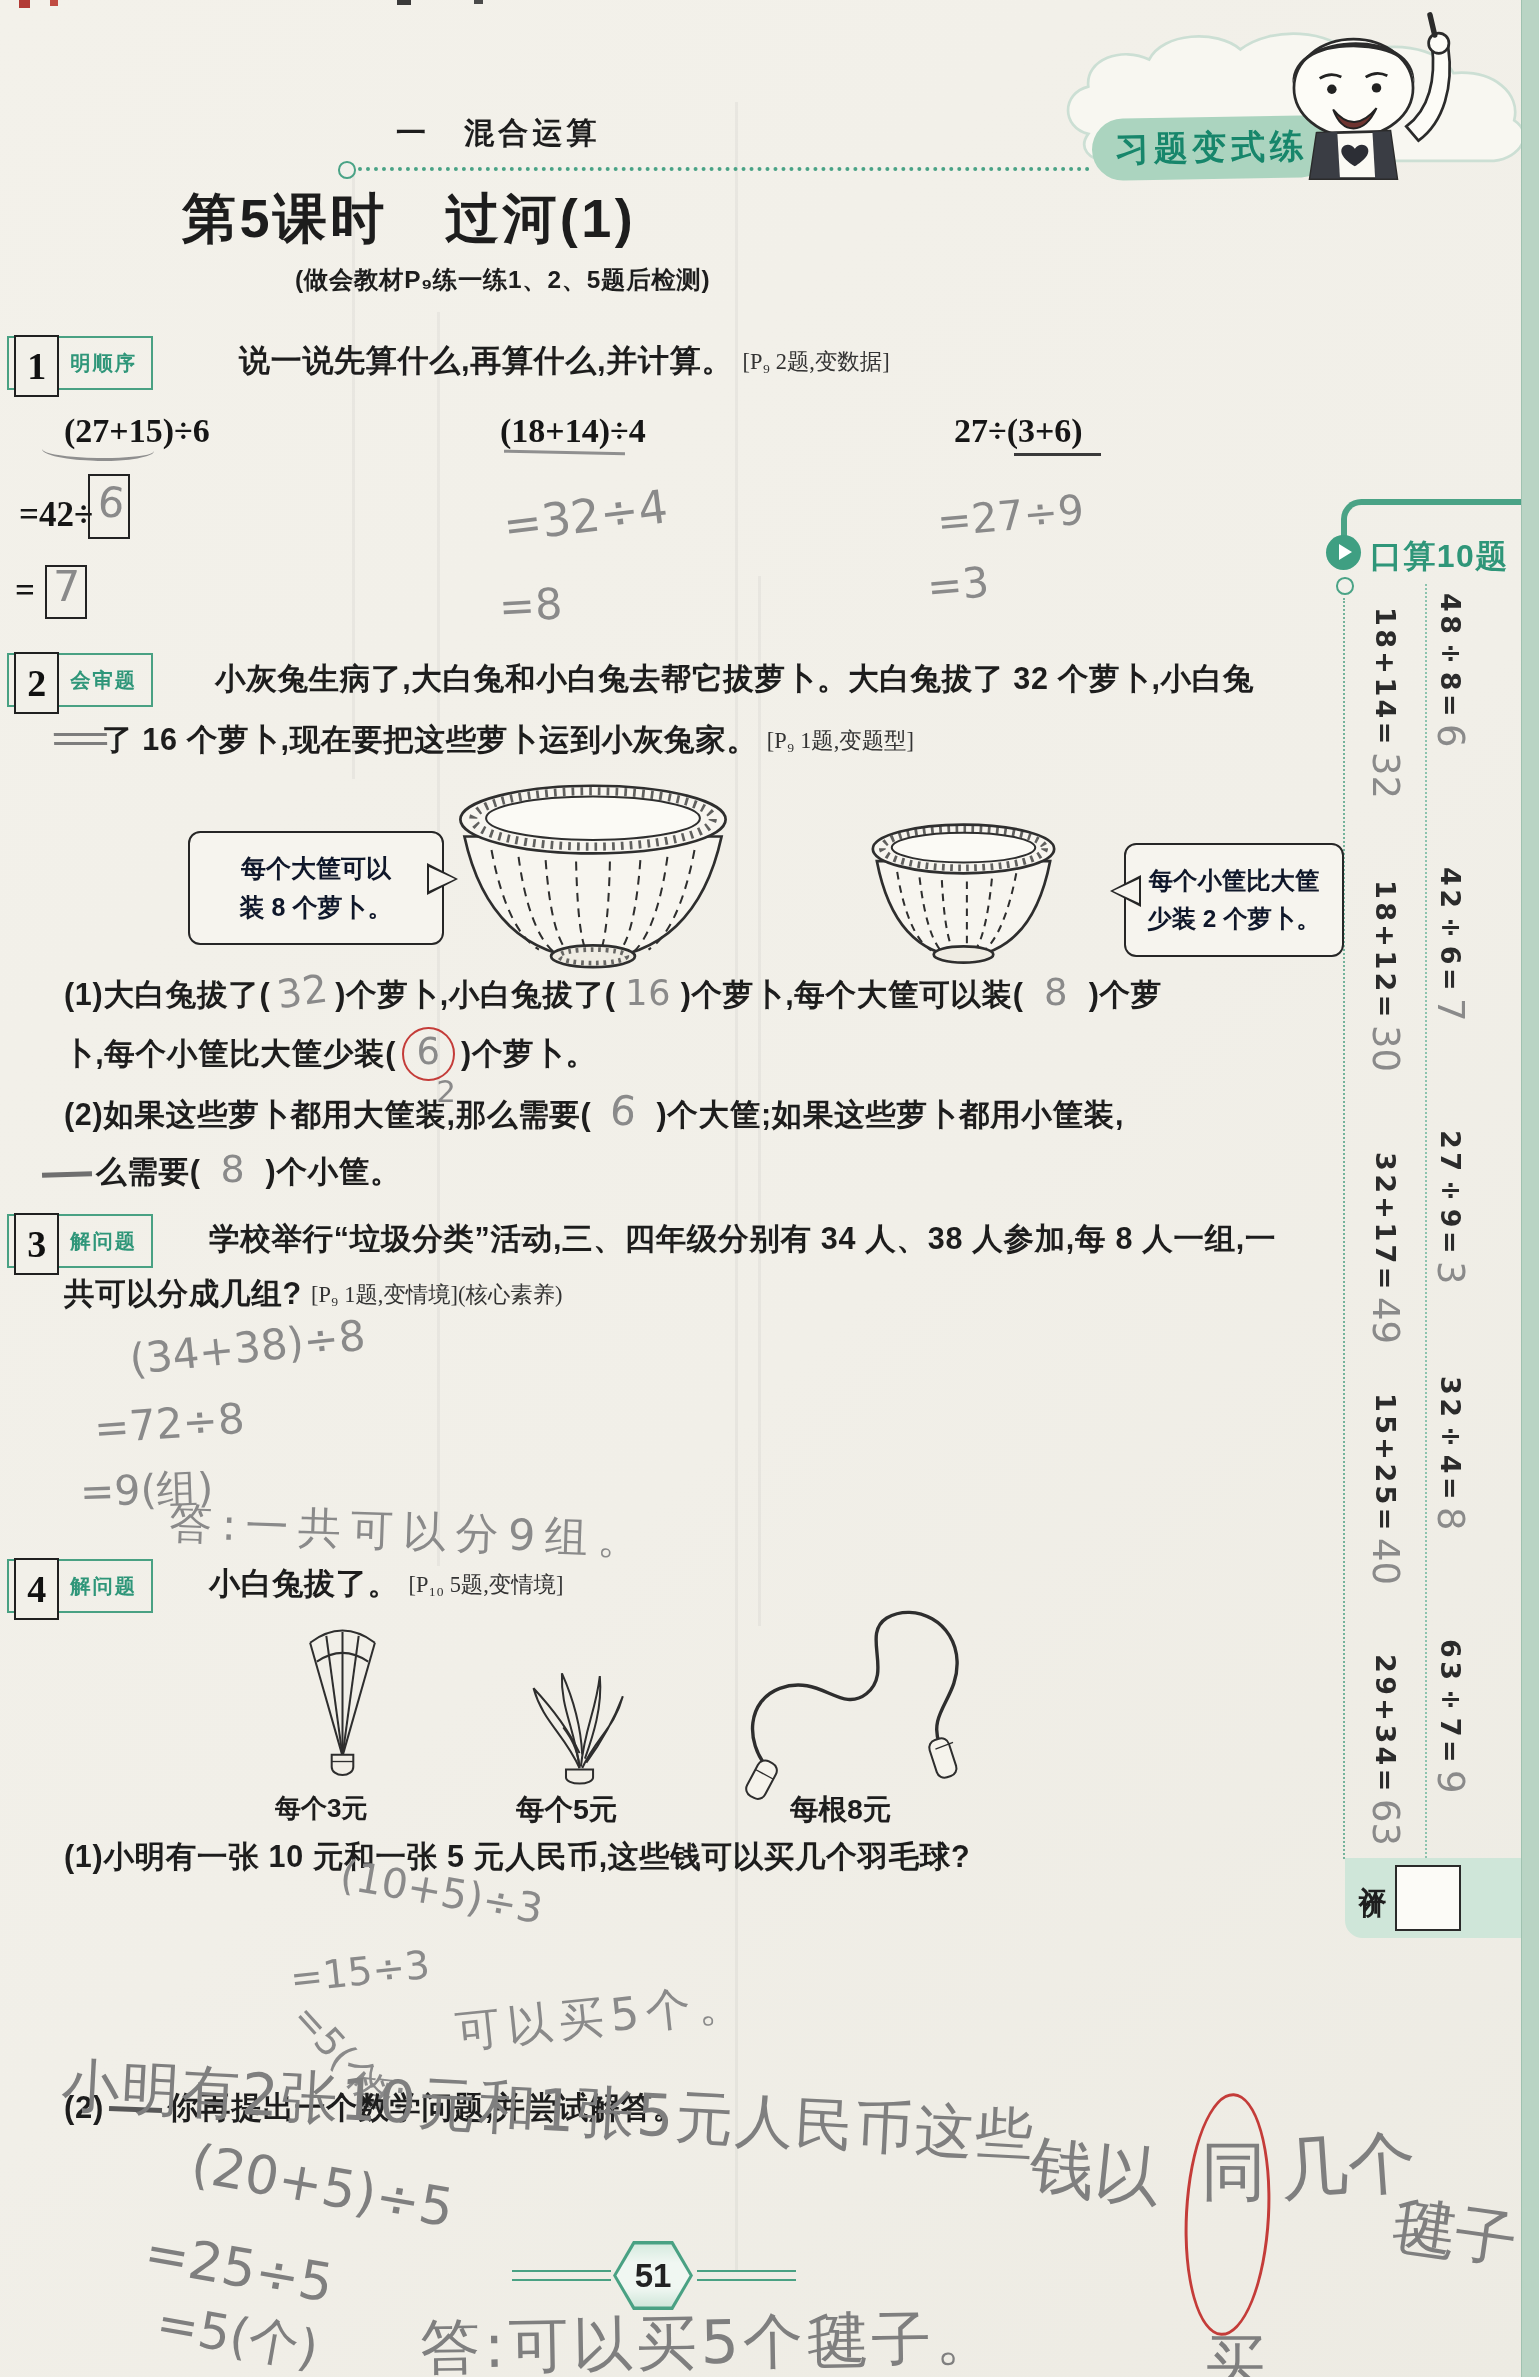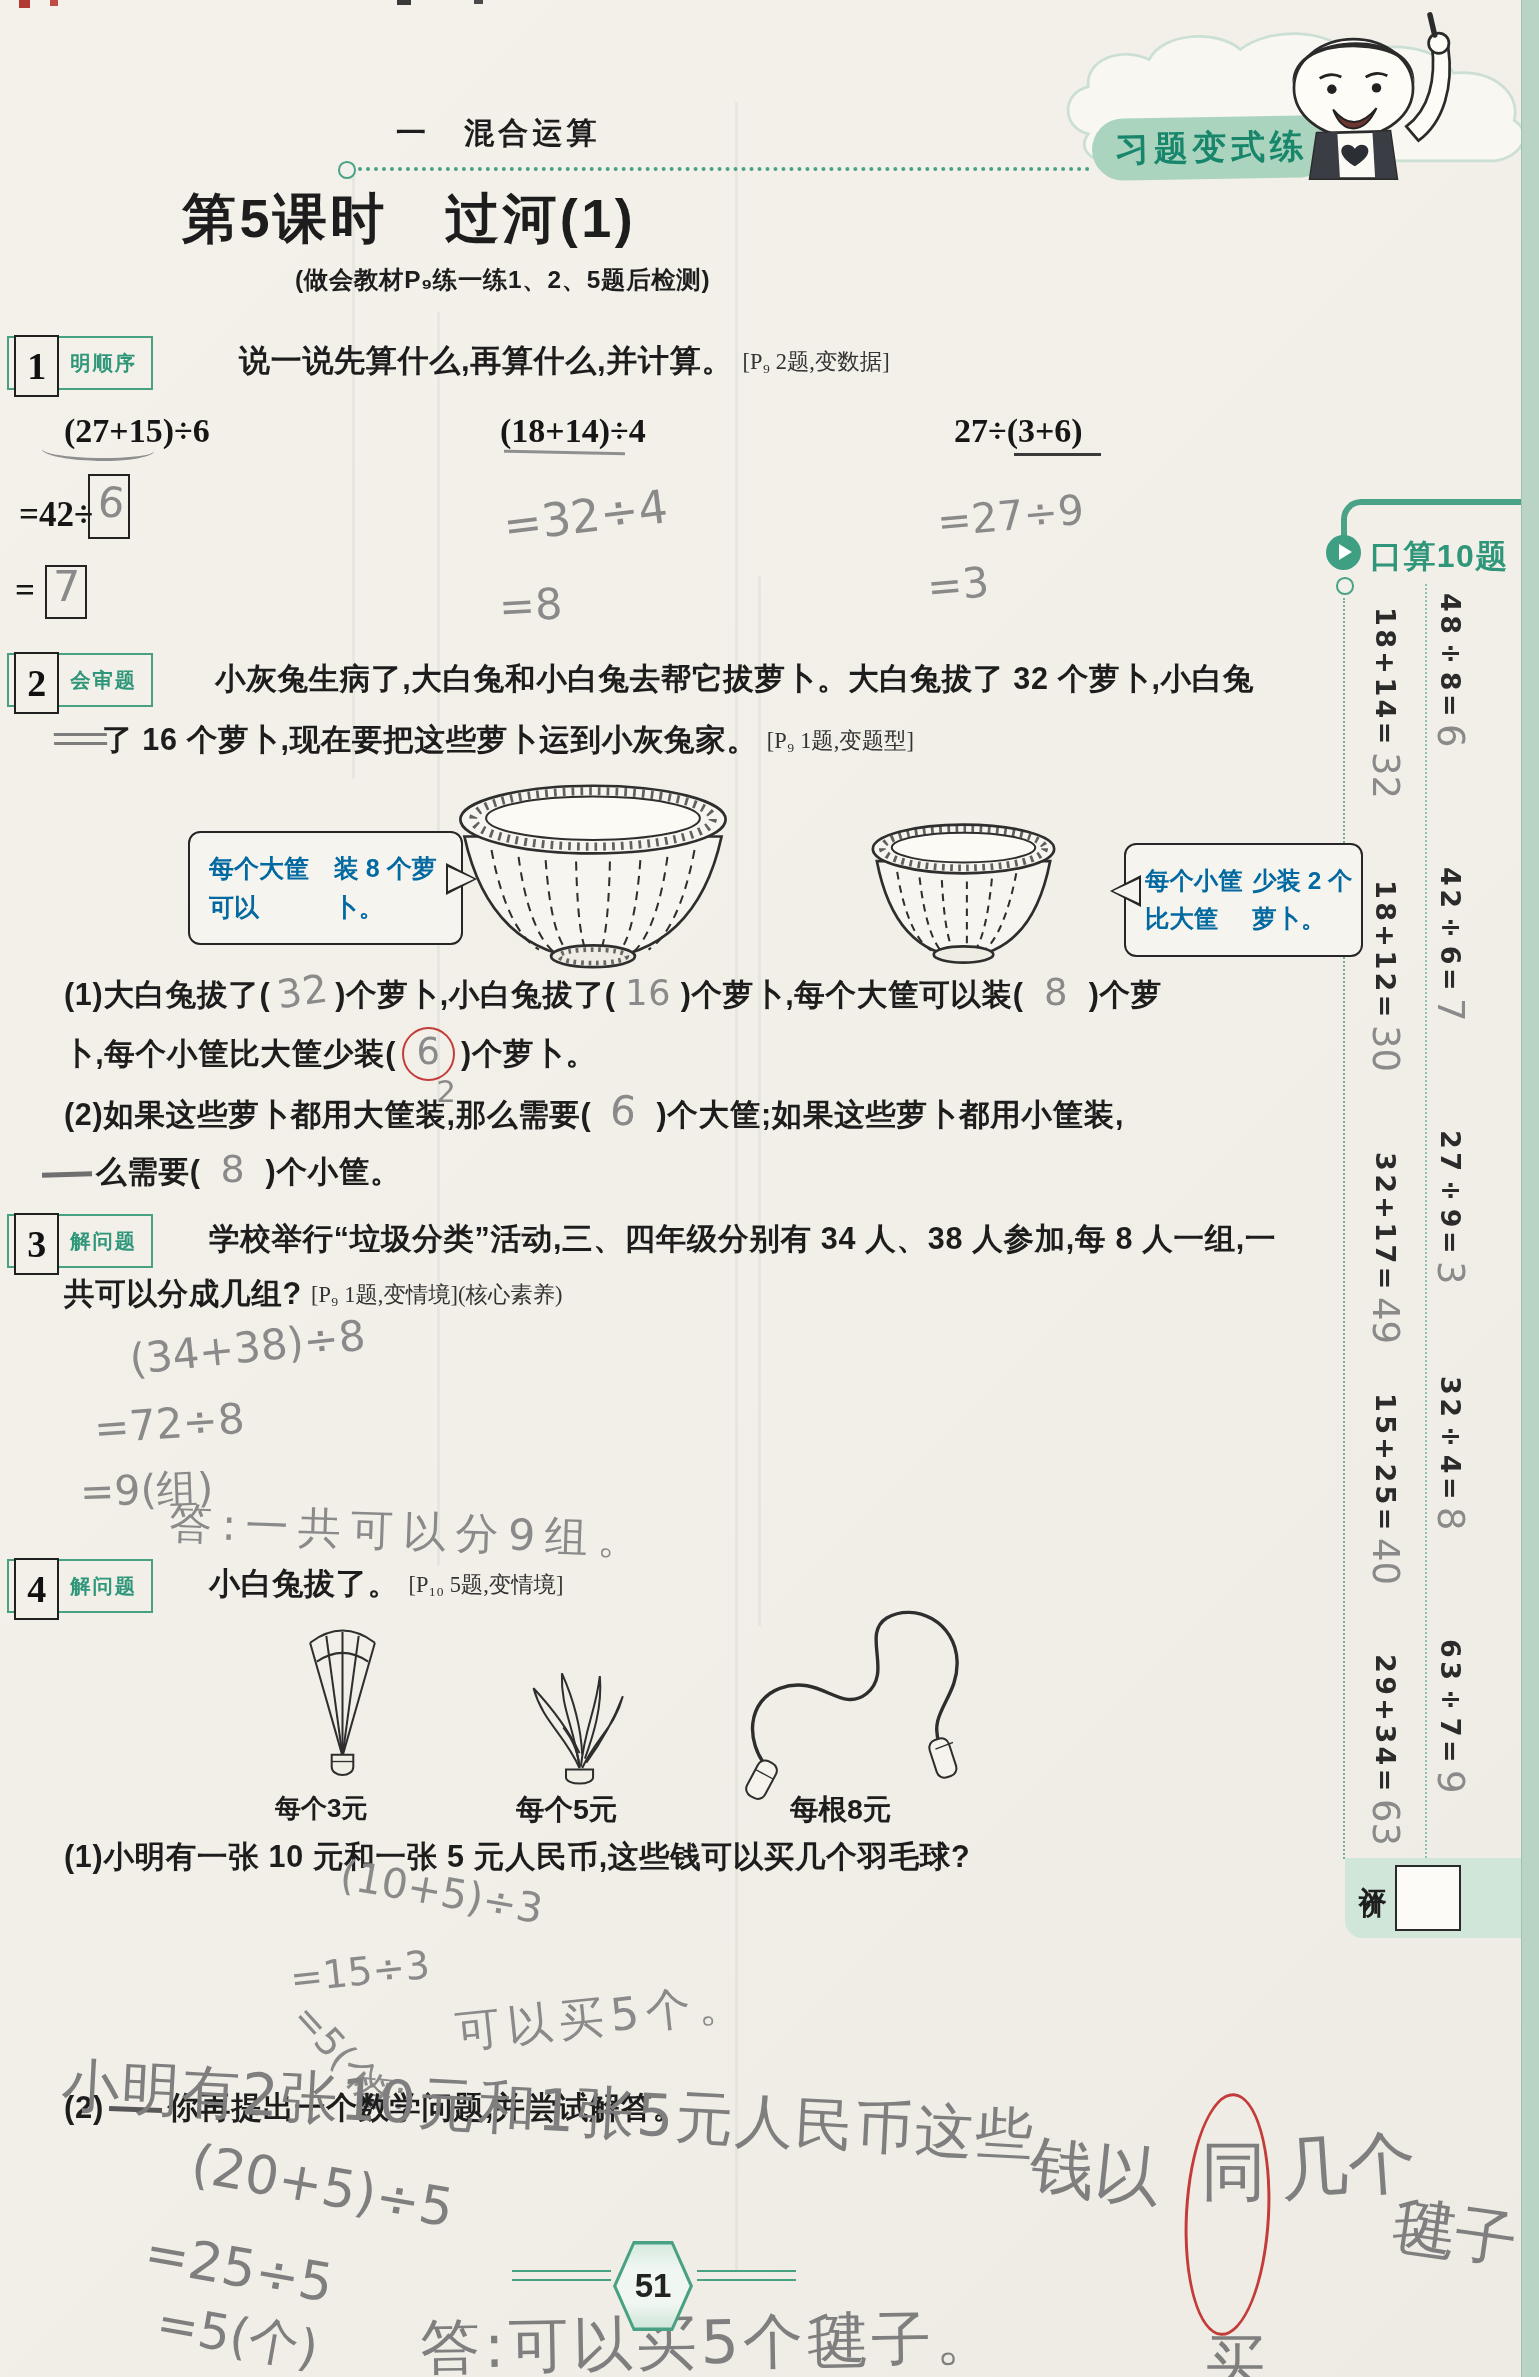--- a/index.html
+++ b/index.html
@@ -14,22 +14,22 @@
   .pline{font-size:30.5px;letter-spacing:0.7px;}
   
   .qbadge{position:absolute;height:50px;border:2px solid #49a183;display:flex;align-items:center;
           padding-right:13.6px;background:transparent;}
   .qbadge .num{width:41px;height:58px;margin-left:5.4px;margin-top:6.8px;background:#f2f0e9;
                border:2.7px solid #202020;display:flex;align-items:center;justify-content:center;
                font-family:"Liberation Serif",serif;font-weight:900;font-size:38px;color:#111;}
   .qbadge .tag{margin-left:11px;color:#2f9679;font-weight:800;font-size:20.3px;letter-spacing:2px;}
   .blank{display:inline-block;min-width:65px;text-align:center;}
   .bubble{position:absolute;border:2px solid #262626;border-radius:12.2px;background:#f6f4ee;
-          display:flex;flex-direction:row;justify-content:center;align-items:center;
-          font-size:25px;font-weight:800;line-height:1.55;color:#0369a1;z-index:2;padding-left:19px;}
+          display:flex;flex-direction:column;justify-content:center;align-items:center;
+          font-size:25px;font-weight:800;line-height:1.55;color:#0f172a;z-index:2;}
   .bubble.bl::before{content:"";position:absolute;right:-32px;top:30px;border:16.3px solid transparent;border-left:31px solid #262626;}
   .bubble.bl::after{content:"";position:absolute;right:-25px;top:34px;border:12.2px solid transparent;border-left:26px solid #f6f4ee;}
   .bubble.br::before{content:"";position:absolute;left:-32px;top:30px;border:16.3px solid transparent;border-right:31px solid #262626;}
   .bubble.br::after{content:"";position:absolute;left:-25px;top:34px;border:12.2px solid transparent;border-right:26px solid #f6f4ee;}
   .eqbox{position:absolute;border:2px solid #222;background:transparent;}
   .penline{position:absolute;background:#8f8f8f;}
   .vtext{position:absolute;writing-mode:vertical-rl;font-family:"DejaVu Sans",sans-serif;
          font-weight:600;font-size:27px;color:#2b2b2b;letter-spacing:3.4px;white-space:nowrap;}
   .vtext .hw{font-size:37px;letter-spacing:0;margin-top:4.1px;}
   .redoval{border:2.7px solid #c43c39;border-radius:50%;padding:1.4px 12.2px 5.4px 12.2px;display:inline-block;}
@@ -260,21 +260,21 @@
 <div class="abs hw" style="left:1201px;top:2128px;font-size:65px;color:#7f7f7f;">同</div>
 <div class="abs hw" style="left:1280px;top:2121px;font-size:68px;transform:rotate(-4deg);color:#7f7f7f;">几个</div>
 <div class="abs hw" style="left:1393px;top:2193px;font-size:62px;transform:rotate(8deg);color:#7f7f7f;">毽子?</div>
 <div class="abs hw" style="left:1205px;top:2323px;font-size:60px;color:#7f7f7f;">买</div>
 <div class="abs hw" style="left:190px;top:2155px;font-size:53px;transform:rotate(10deg);color:#7f7f7f;">(20+5)÷5</div>
 <div class="abs hw" style="left:144px;top:2237px;font-size:53px;transform:rotate(10deg);color:#7f7f7f;">=25÷5</div>
 <div class="abs hw" style="left:156px;top:2303px;font-size:50px;transform:rotate(10deg);color:#7f7f7f;">=5(个)</div>
 <div class="abs hw" style="left:420px;top:2303px;font-size:60px;letter-spacing:4.1px;transform:rotate(-1deg);color:#7f7f7f;">答:可以买5个毽子。</div>
 
 <div class="abs" style="left:512px;top:2270px;width:99px;height:6.8px;border-top:2px solid #49a183;border-bottom:2px solid #49a183;"></div>
-<div class="abs" style="left:613px;top:2241px;width:80px;height:90px;clip-path:polygon(25% 0,75% 0,100% 50%,75% 100%,25% 100%,0 50%);background:#49a183;">
+<div class="abs" style="left:613px;top:2241px;width:80px;height:69px;clip-path:polygon(25% 0,75% 0,100% 50%,75% 100%,25% 100%,0 50%);background:#49a183;">
   <div style="position:absolute;left:3.4px;top:3.4px;right:3.4px;bottom:3.4px;clip-path:polygon(25% 0,75% 0,100% 50%,75% 100%,25% 100%,0 50%);
               background:linear-gradient(#d6eadf,#f0f7f2 30%,#f0f7f2 70%,#cfe6d9);display:flex;align-items:center;justify-content:center;
               font-weight:800;font-size:33px;color:#222;">51</div>
 </div>
 <div class="abs" style="left:697px;top:2270px;width:99px;height:6.8px;border-top:2px solid #49a183;border-bottom:2px solid #49a183;"></div>
 
 <div class="abs" style="left:1341px;top:499px;width:199px;height:38px;border-top:6.1px solid #4aa386;border-left:6.1px solid #4aa386;border-top-left-radius:20.3px;"></div>
 <div class="abs" style="left:1326px;top:535px;width:35px;height:35px;border-radius:50%;background:#3f9f82;z-index:2;">
   <div style="position:absolute;left:13px;top:8.8px;border:8.8px solid transparent;border-left:13.6px solid #ffffff;"></div>
 </div>

